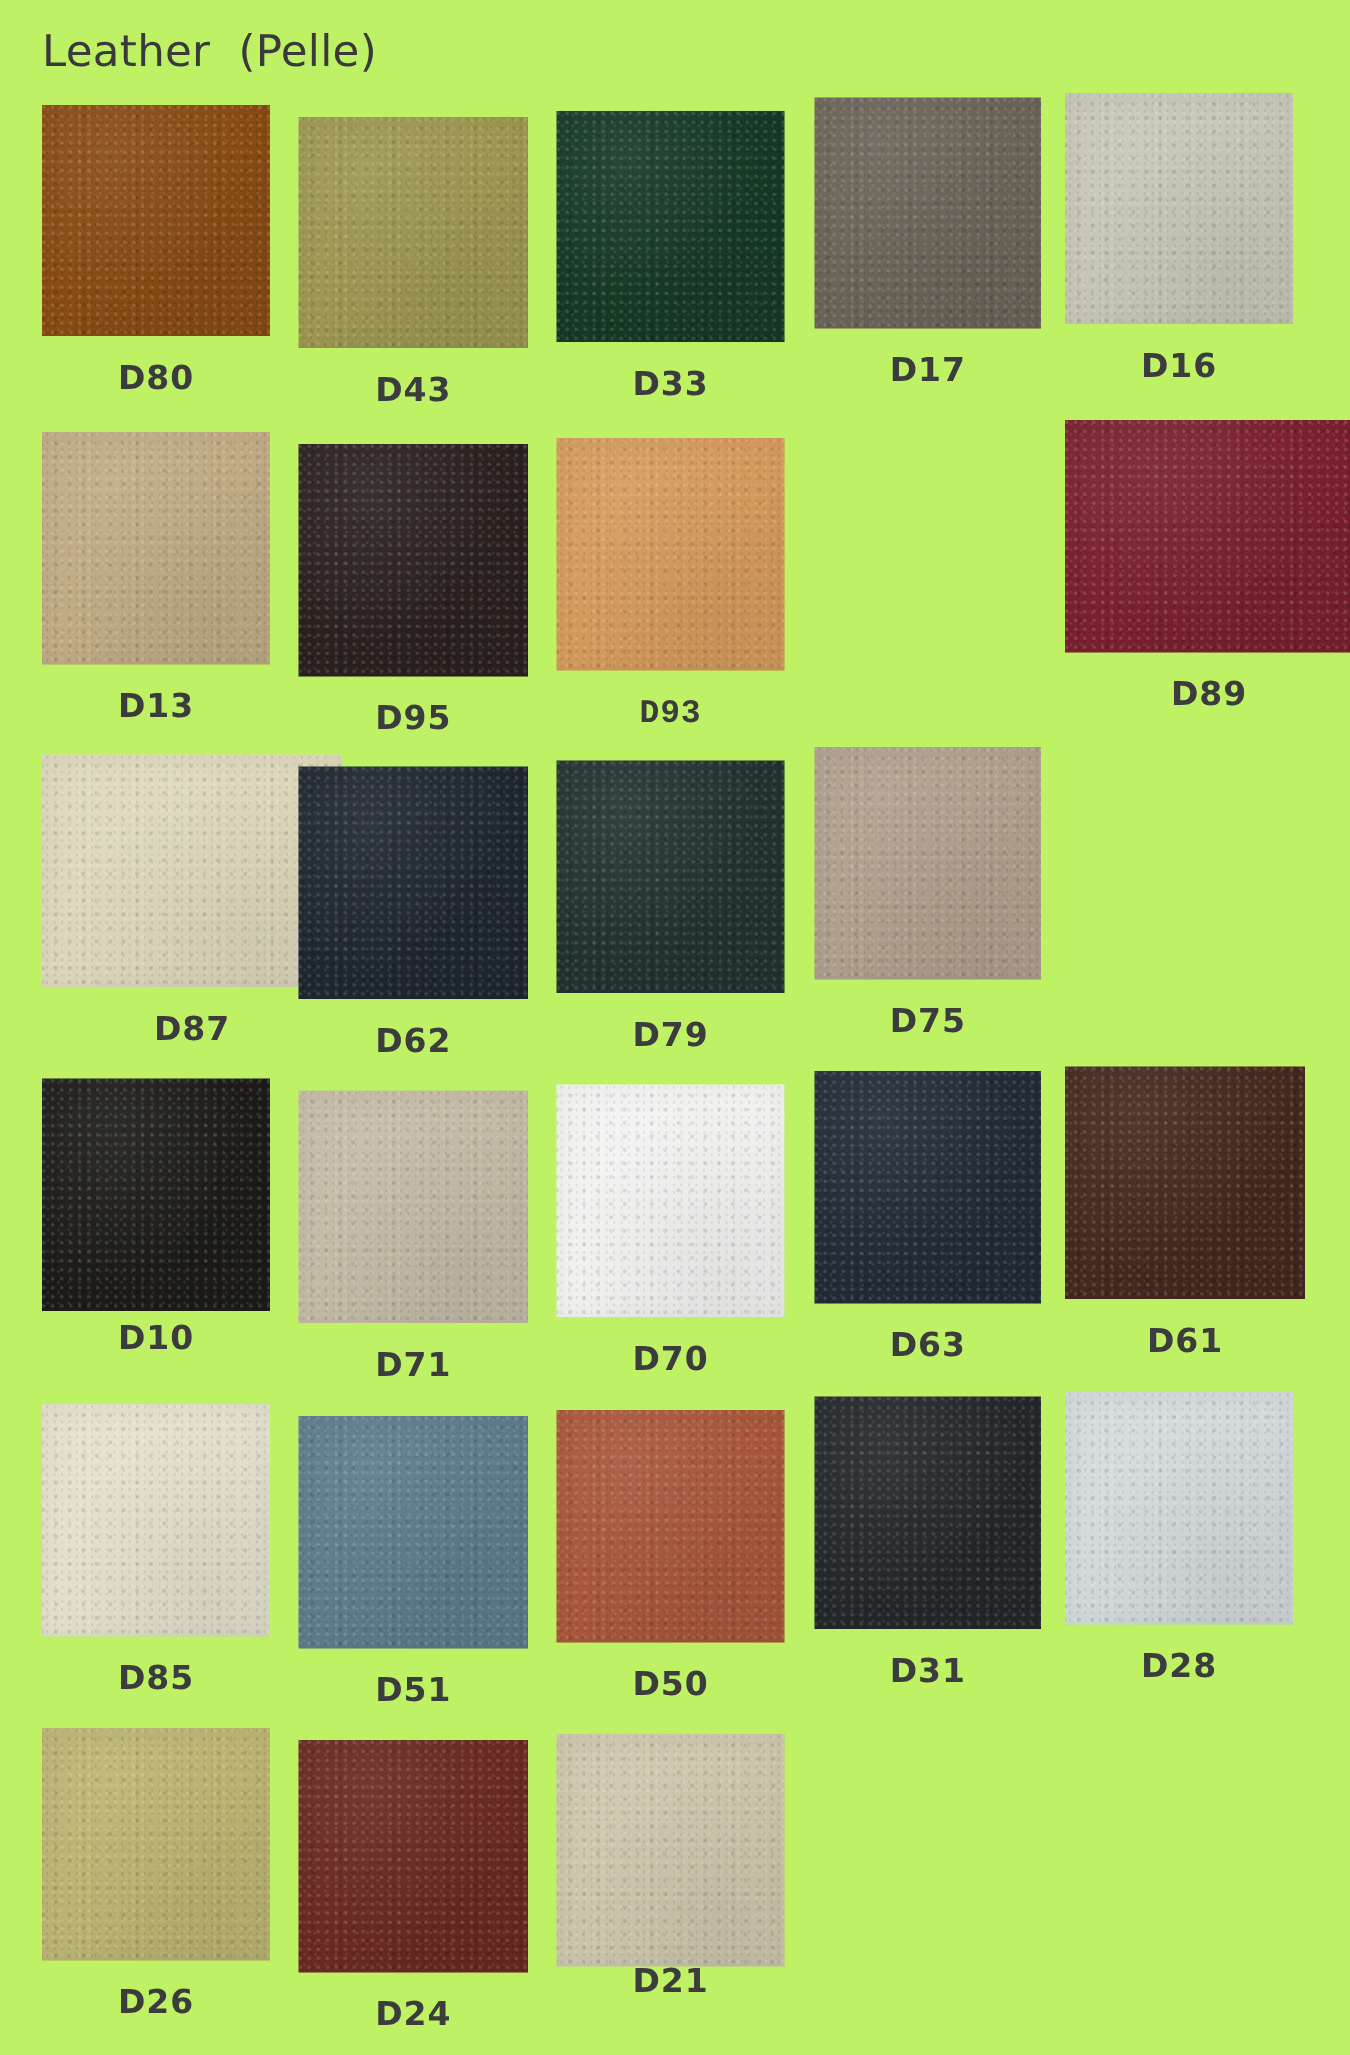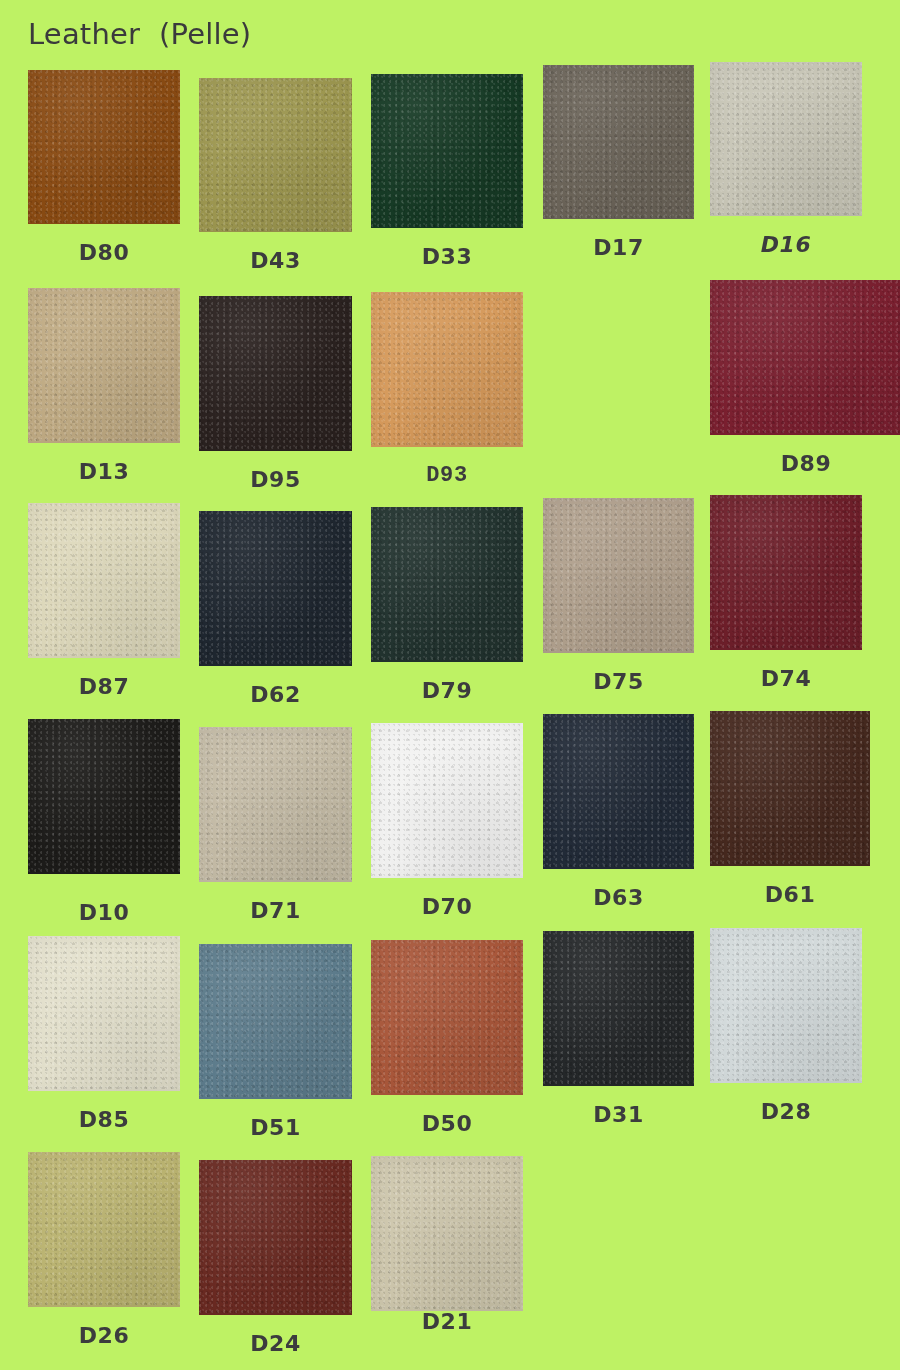--- a/index.html
+++ b/index.html
@@ -117,61 +117,57 @@
       <div class="swatch-cell" style="left: 371px; top: 74px; width: 152px; height: 198px;">
         <div class="swatch-chip" title="D33" style="height: 154px; background-color: rgb(22, 58, 37);"></div>
         <div class="swatch-label" style="top: 170px;">D33</div>
       </div>
       <div class="swatch-cell" style="left: 543px; top: 65px; width: 151px; height: 198px;">
         <div class="swatch-chip" title="D17" style="height: 154px; background-color: rgb(107, 100, 89);"></div>
         <div class="swatch-label" style="top: 170px;">D17</div>
       </div>
       <div class="swatch-cell" style="left: 710px; top: 62px; width: 152px; height: 198px;">
         <div class="swatch-chip" title="D16" style="height: 154px; background-color: rgb(200, 198, 183);"></div>
-        <div class="swatch-label" style="top: 170px; font-style: italic;">D16</div>
+        <div class="swatch-label" style="top: 170px;">D16</div>
       </div>
       <div class="swatch-cell" style="left: 28px; top: 288px; width: 152px; height: 199px;">
         <div class="swatch-chip" title="D13" style="height: 155px; background-color: rgb(192, 171, 132);"></div>
         <div class="swatch-label" style="top: 171px;">D13</div>
       </div>
       <div class="swatch-cell" style="left: 199px; top: 296px; width: 153px; height: 199px;">
         <div class="swatch-chip" title="D95" style="height: 155px; background-color: rgb(43, 34, 32);"></div>
         <div class="swatch-label" style="top: 171px;">D95</div>
       </div>
       <div class="swatch-cell" style="left: 371px; top: 292px; width: 152px; height: 199px; font-family: Liberation Mono, monospace;">
         <div class="swatch-chip" title="D93" style="height: 155px; background-color: rgb(214, 154, 91);"></div>
         <div class="swatch-label" style="top: 171px;">D93</div>
       </div>
       <div class="swatch-cell" style="left: 710px; top: 280px; width: 152px; height: 199px; padding-left: 40px;">
         <div class="swatch-chip" title="D89" style="height: 155px; background-color: rgb(123, 32, 48);"></div>
         <div class="swatch-label" style="top: 171px;">D89</div>
       </div>
-      <div class="swatch-cell" style="left: 28px; top: 503px; width: 152px; height: 199px;">
+      <div class="swatch-cell" style="left: 28px; top: 503px; width: 152px; height: 199px; padding-left: 48px;">
         <div class="swatch-chip" title="D87" style="height: 155px; background-color: rgb(221, 216, 187);"></div>
         <div class="swatch-label" style="top: 171px;">D87</div>
       </div>
       <div class="swatch-cell" style="left: 199px; top: 511px; width: 153px; height: 199px;">
         <div class="swatch-chip" title="D62" style="height: 155px; background-color: rgb(31, 39, 48);"></div>
         <div class="swatch-label" style="top: 171px;">D62</div>
       </div>
       <div class="swatch-cell" style="left: 371px; top: 507px; width: 152px; height: 199px;">
         <div class="swatch-chip" title="D79" style="height: 155px; background-color: rgb(34, 51, 47);"></div>
         <div class="swatch-label" style="top: 171px;">D79</div>
       </div>
       <div class="swatch-cell" style="left: 543px; top: 498px; width: 151px; height: 199px;">
         <div class="swatch-chip" title="D75" style="height: 155px; background-color: rgb(176, 160, 141);"></div>
         <div class="swatch-label" style="top: 171px;">D75</div>
       </div>
-      <div class="swatch-cell" style="left: 710px; top: 495px; width: 152px; height: 199px;">
-        <div class="swatch-chip" title="D74" style="height: 155px; background-color: rgb(110, 31, 42);"></div>
-        <div class="swatch-label" style="top: 171px;">D74</div>
-      </div>
       <div class="swatch-cell" style="left: 28px; top: 719px; width: 152px; height: 199px;">
         <div class="swatch-chip" title="D10" style="height: 155px; background-color: rgb(29, 28, 26);"></div>
-        <div class="swatch-label" style="top: 181px;">D10</div>
+        <div class="swatch-label" style="top: 161px;">D10</div>
       </div>
       <div class="swatch-cell" style="left: 199px; top: 727px; width: 153px; height: 199px;">
         <div class="swatch-chip" title="D71" style="height: 155px; background-color: rgb(196, 187, 166);"></div>
         <div class="swatch-label" style="top: 171px;">D71</div>
       </div>
       <div class="swatch-cell" style="left: 371px; top: 723px; width: 152px; height: 199px;">
         <div class="swatch-chip" title="D70" style="height: 155px; background-color: rgb(242, 242, 241);"></div>
         <div class="swatch-label" style="top: 171px;">D70</div>
       </div>
       <div class="swatch-cell" style="left: 543px; top: 714px; width: 151px; height: 199px;">

